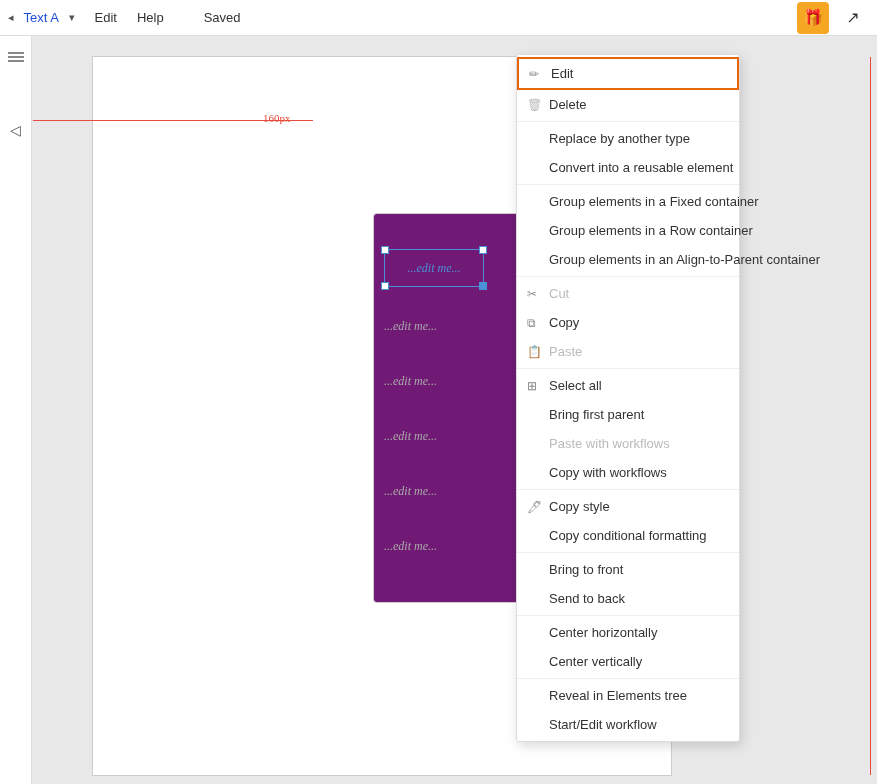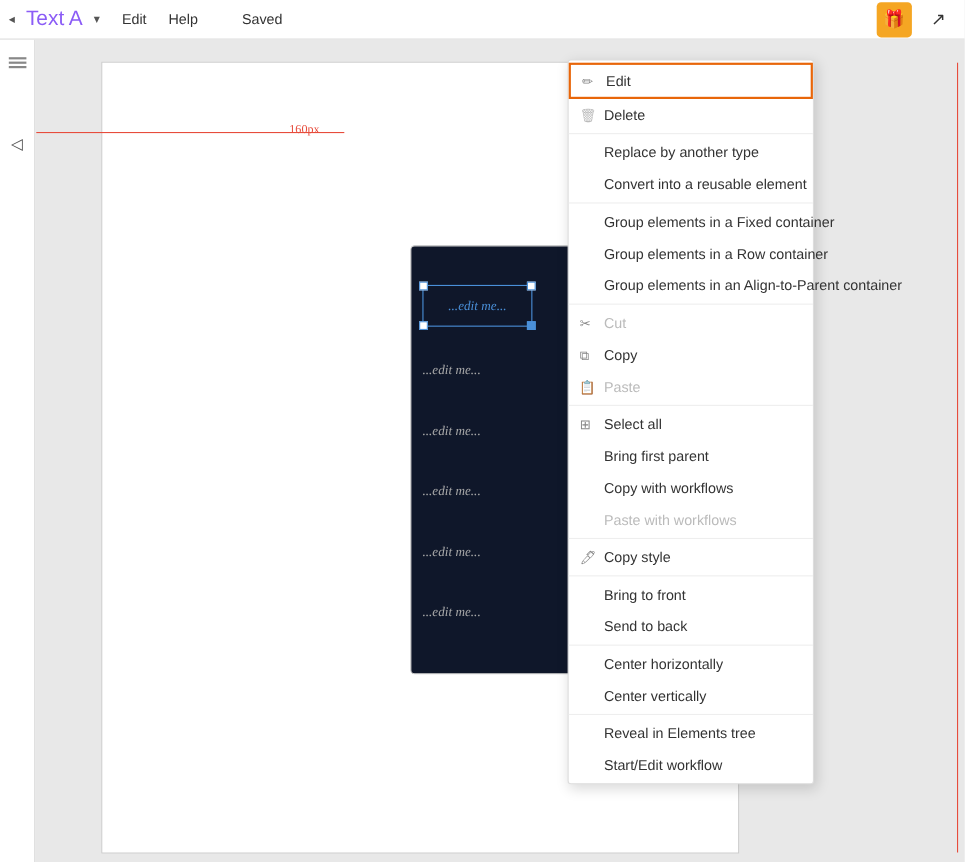--- a/index.html
+++ b/index.html
@@ -20,22 +20,22 @@
       display: flex;
       align-items: center;
       gap: 4px;
     }
     .topbar-arrow {
       color: #555;
       font-size: 11px;
       cursor: pointer;
     }
     .topbar-title {
-      font-size: 19px;
-      color: #8b5cf6;
+      font-size: 13px;
+      color: #1d4ed8;
       padding: 2px 6px;
     }
     .topbar-arrow-right {
       color: #555;
       font-size: 11px;
     }
     .topbar-center {
       display: flex;
       align-items: center;
       gap: 20px;
@@ -224,21 +224,21 @@
   <div class="canvas-area">
 
     <div class="canvas-page">
 
       <div style="position:absolute; top:63px; left:-60px; width:280px; height:1px; background:#e74c3c;"></div>
 
       <div style="position:absolute; top:0; right:-200px; width:1px; height:100%; background:#e74c3c;"></div>
 
       <div style="position:absolute; top:55px; left:170px; font-size:11px; color:#e74c3c;">160px</div>
 
-      <div style="position:absolute; left:280px; top:166px; width:160px; height:390px; border:1px solid #ccc; border-radius:4px; background:#0f172a;">
+      <div style="position:absolute; left:280px; top:156px; width:160px; height:390px; border:1px solid #ccc; border-radius:4px; background:#701a75;">
 
         <div style="position:absolute; top:35px; left:10px; width:100px; height:38px; border:1px solid #4a90d9;">
           <div class="handle handle-tl"></div>
           <div class="handle handle-tr"></div>
           <div class="handle handle-bl"></div>
           <div style="position:absolute; bottom:-4px; right:-4px; width:8px; height:8px; background:#4a90d9; border:1px solid #4a90d9;"></div>
           <span style="position:absolute; top:50%; left:50%; transform:translate(-50%,-50%); color:#4a90d9; font-size:12px; font-style:italic; white-space:nowrap;">...edit me...</span>
         </div>
 
         <div style="position:absolute; top:105px; left:10px; font-size:12px; color:#aaa; font-style:italic;">...edit me...</div>
@@ -308,35 +308,38 @@
 
       <div class="menu-item">
         <span class="menu-icon" style="font-size:12px; color:#888;">⊞</span>
         <span>Select all</span>
       </div>
 
       <div class="menu-item">
         <span>Bring first parent</span>
       </div>
 
-      <div class="menu-item">
-        <span>Copy with workflows</span>
-      </div>
-
       <div class="menu-item disabled">
         <span>Paste with workflows</span>
       </div>
 
+      <div class="menu-item">
+        <span>Copy with workflows</span>
+      </div>
+
       <div class="menu-divider"></div>
 
       <div class="menu-item">
         <span class="menu-icon" style="font-size:12px; color:#888;">🖊</span>
         <span>Copy style</span>
       </div>
 
+      <div class="menu-item">
+        <span>Copy conditional formatting</span>
+      </div>
 
       <div class="menu-divider"></div>
 
       <div class="menu-item">
         <span>Bring to front</span>
       </div>
 
       <div class="menu-item">
         <span>Send to back</span>
       </div>

